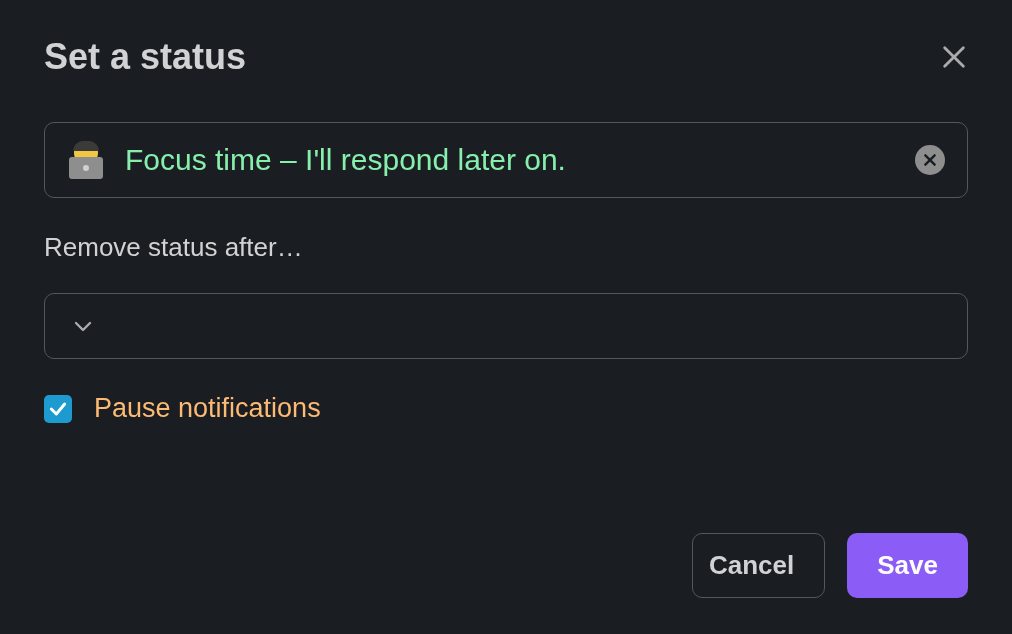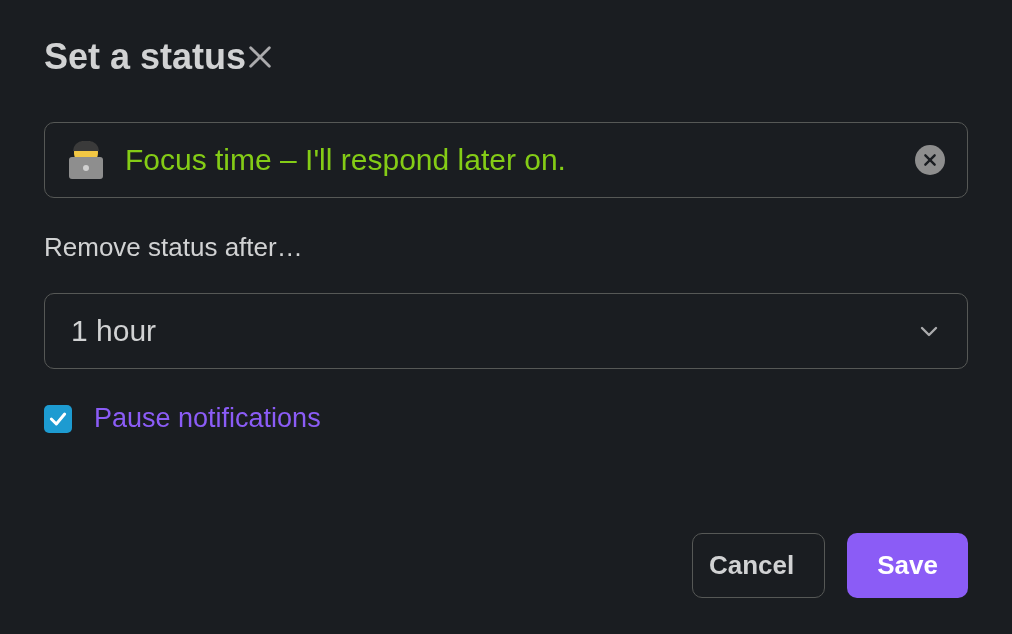--- a/index.html
+++ b/index.html
@@ -11,21 +11,21 @@
       width: 1012px;
       height: 634px;
       background: #1a1d21;
       font-family: -apple-system, BlinkMacSystemFont, "Segoe UI", Helvetica, Arial, sans-serif;
       color: #d1d2d3;
       padding: 36px 44px;
       position: relative;
     }
     .header {
       display: flex;
-      justify-content: flex-start;
+      justify-content: space-between;
       align-items: center;
       margin-bottom: 44px;
     }
     .title {
       font-size: 36px;
       font-weight: 800;
       color: #d1d2d3;
     }
     .close-icon {
       width: 28px;
@@ -88,21 +88,21 @@
       left:50%;
       top:8px;
       transform:translateX(-50%);
       width:6px;height:6px;
       background:#d0d0d0;
       border-radius:50%;
     }
     .status-text {
       flex: 1;
       font-size: 30px;
-      color: #84cc16;
+      color: #86efac;
       background: transparent;
       border: none;
       outline: none;
     }
     .clear-icon {
       width: 30px;
       height: 30px;
       background: #8e8e8e;
       border-radius: 50%;
       display: flex;
@@ -160,21 +160,21 @@
       justify-content: center;
       cursor: pointer;
     }
     .checkbox svg {
       width: 20px;
       height: 20px;
       color: #fff;
     }
     .checkbox-label {
       font-size: 27px;
-      color: #8b5cf6;
+      color: #fdba74;
       font-weight: 500;
     }
     .footer {
       position: absolute;
       bottom: 36px;
       right: 44px;
       display: flex;
       gap: 22px;
     }
     .btn {
@@ -220,21 +220,20 @@
     <svg viewBox="0 0 24 24" fill="none" stroke="currentColor" stroke-width="3.5" stroke-linecap="round">
       <line x1="5" y1="5" x2="19" y2="19"></line>
       <line x1="19" y1="5" x2="5" y2="19"></line>
     </svg>
   </div>
 </div>
 
 <div class="section-label">Remove status after…</div>
 
 <div class="select-wrap">
-  <div class="select-value">1 hour</div>
   <div class="chevron-icon">
     <svg viewBox="0 0 24 24" fill="none" stroke="currentColor" stroke-width="2.4" stroke-linecap="round" stroke-linejoin="round">
       <polyline points="5 9 12 16 19 9"></polyline>
     </svg>
   </div>
 </div>
 
 <div class="checkbox-row">
   <div class="checkbox">
     <svg viewBox="0 0 24 24" fill="none" stroke="currentColor" stroke-width="3.5" stroke-linecap="round" stroke-linejoin="round">

